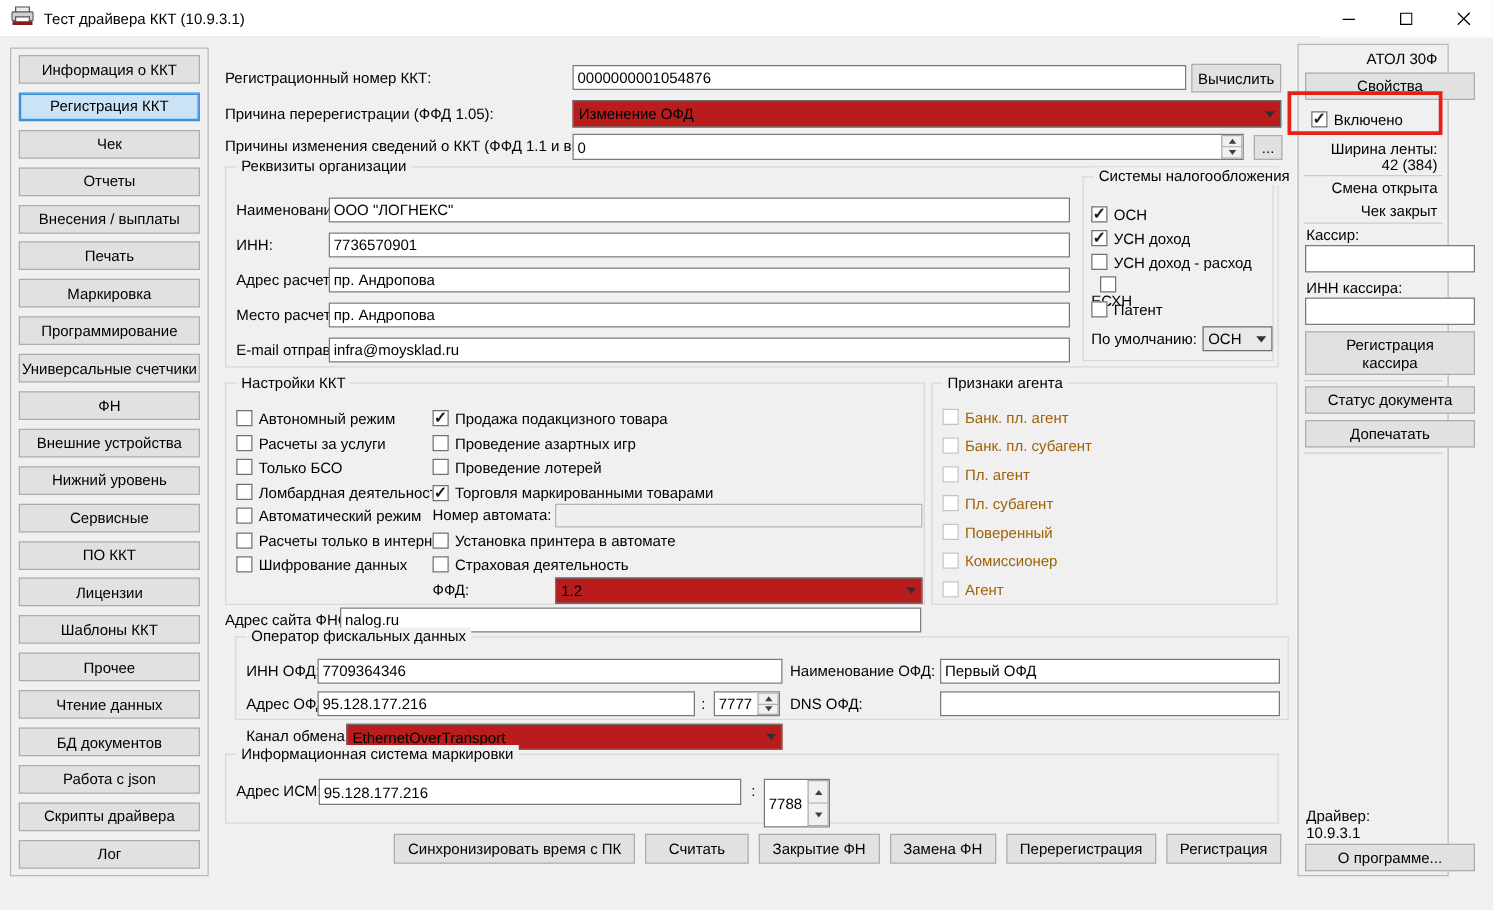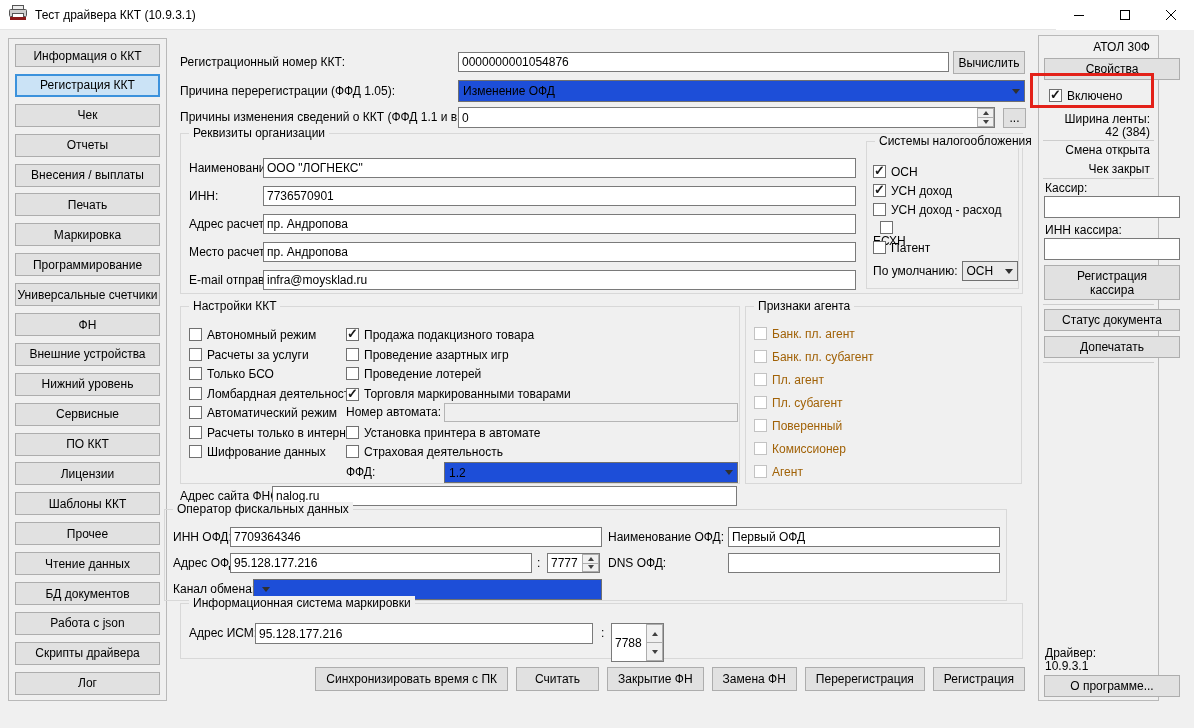--- a/index.html
+++ b/index.html
@@ -17,21 +17,21 @@
   .wcb { width:46px; height:30px; display:flex; align-items:center; justify-content:center; background:#fff; }
   
   .sidebar { position:absolute; left:8px; top:38px; width:159px; height:663px; border:1px solid #b9b9b9; padding:5px 6px; display:flex; flex-direction:column; justify-content:space-between; }
   .sbtn { height:23px; flex:none; background:#e1e1e1; border:1px solid #adadad; display:flex; align-items:center; justify-content:center; white-space:nowrap; overflow:hidden; }
   .sbtn.active { background:#cbe3f6; border:1px solid #3c92dc; box-shadow:inset 0 0 0 1px #3c92dc; }
   
   .lbl { position:absolute; white-space:nowrap; line-height:20px; }
   .inp { position:absolute; height:20px; border:1px solid #7a7a7a; background:#fff; font:12px "Liberation Sans",sans-serif; padding:0 3px; margin:0; }
   .inp.disab { background:#efefef; border-color:#b5b5b5; }
   .btn { position:absolute; background:#e1e1e1; border:1px solid #adadad; font:12px "Liberation Sans",sans-serif; display:flex; align-items:center; justify-content:center; text-align:center; }
-  .combo { position:absolute; height:22px; border:1px solid #707070; background:#1d4ed8; display:flex; align-items:center; padding:0 4px; }
+  .combo { position:absolute; height:22px; border:1px solid #707070; background:#b91c1c; display:flex; align-items:center; padding:0 4px; }
   .combo .val { flex:1; white-space:nowrap; overflow:hidden; }
   .combo2 { display:inline-flex; height:20px; border:1px solid #707070; background:#e9e9e9; align-items:center; padding:0 4px; margin-left:4px; }
   .arr-d { width:0; height:0; border-left:4px solid transparent; border-right:4px solid transparent; border-top:5px solid #303030; margin-left:4px; flex:none; }
   .fs { position:absolute; border:1px solid #d8d8d8; }
   .leg { position:absolute; top:-8px; left:8px; background:#f0f0f0; padding:0 4px; white-space:nowrap; line-height:14px; }
   .cbrow { position:absolute; display:flex; align-items:center; height:15px; white-space:nowrap; }
   .cb { width:13px; height:13px; border:1px solid #707070; background:#fff; margin-right:5px; position:relative; flex:none; }
   .cb.on::after { content:"✓"; position:absolute; left:0; top:-3px; font-size:13px; font-weight:bold; color:#1a1a1a; }
   .dis { color:#a16207; }
   .dis .cb { border-color:#c3c3c3; }
@@ -274,21 +274,21 @@
     </div>
   <div class="cbrow dis" style="left:8px;top:157px;">
       <span class="cb"></span>
       <span>Агент</span>
     </div>
 </div>
 
 <span class="lbl" style="left:180px;top:486px;">Адрес сайта ФНС:</span>
 <input class="inp" style="left: 272px; top: 486px; width: 465px;" value="nalog.ru">
 
-<div class="fs" style="left:164px;top:509px;width:843px;height:92px;">
+<div class="fs" style="left:188px;top:509px;width:843px;height:67px;">
   <span class="leg">Оператор фискальных данных</span>
   <span class="lbl" style="left:8px;top:17px;">ИНН ОФД:</span>
   <input class="inp" style="left: 65px; top: 17px; width: 372px;" value="7709364346">
   <span class="lbl" style="left:443px;top:17px;">Наименование ОФД:</span>
   <input class="inp" style="left: 563px; top: 17px; width: 272px;" value="Первый ОФД">
 
   <span class="lbl" style="left:8px;top:43px;">Адрес ОФД:</span>
   <input class="inp" style="left: 65px; top: 43px; width: 302px;" value="95.128.177.216">
   <span class="colon" style="left:372px;top:43px;">:</span>
   <div class="numbox" style="left:382px;top:43px;width:53px;height:20px;">
@@ -300,20 +300,21 @@
       <span class="spb">
           <span class="td"></span>
         </span>
     </span>
   </div>
   <span class="lbl" style="left:443px;top:43px;">DNS ОФД:</span>
   <input class="inp" style="left: 563px; top: 43px; width: 272px;" value="">
 
   <span class="lbl" style="left:8px;top:69px;line-height:21px;">Канал обмена:</span>
   <div class="combo" style="left:88px;top:69px;width:349px;height:21px;">
+    <span class="val">EthernetOverTransport</span>
     <span class="arr-d"></span>
   </div>
 </div>
 
 <div class="fs" style="left:180px;top:603px;width:843px;height:56px;">
   <span class="leg">Информационная система маркировки</span>
   <span class="lbl" style="left:8px;top:19px;line-height:21px;">Адрес ИСМ:</span>
   <input class="inp" style="left: 74px; top: 19px; width: 338px; height: 21px;" value="95.128.177.216">
   <span class="colon" style="left:420px;top:19px;line-height:21px;">:</span>
   <div class="numbox" style="left:430px;top:19px;width:53px;height:39px;">

